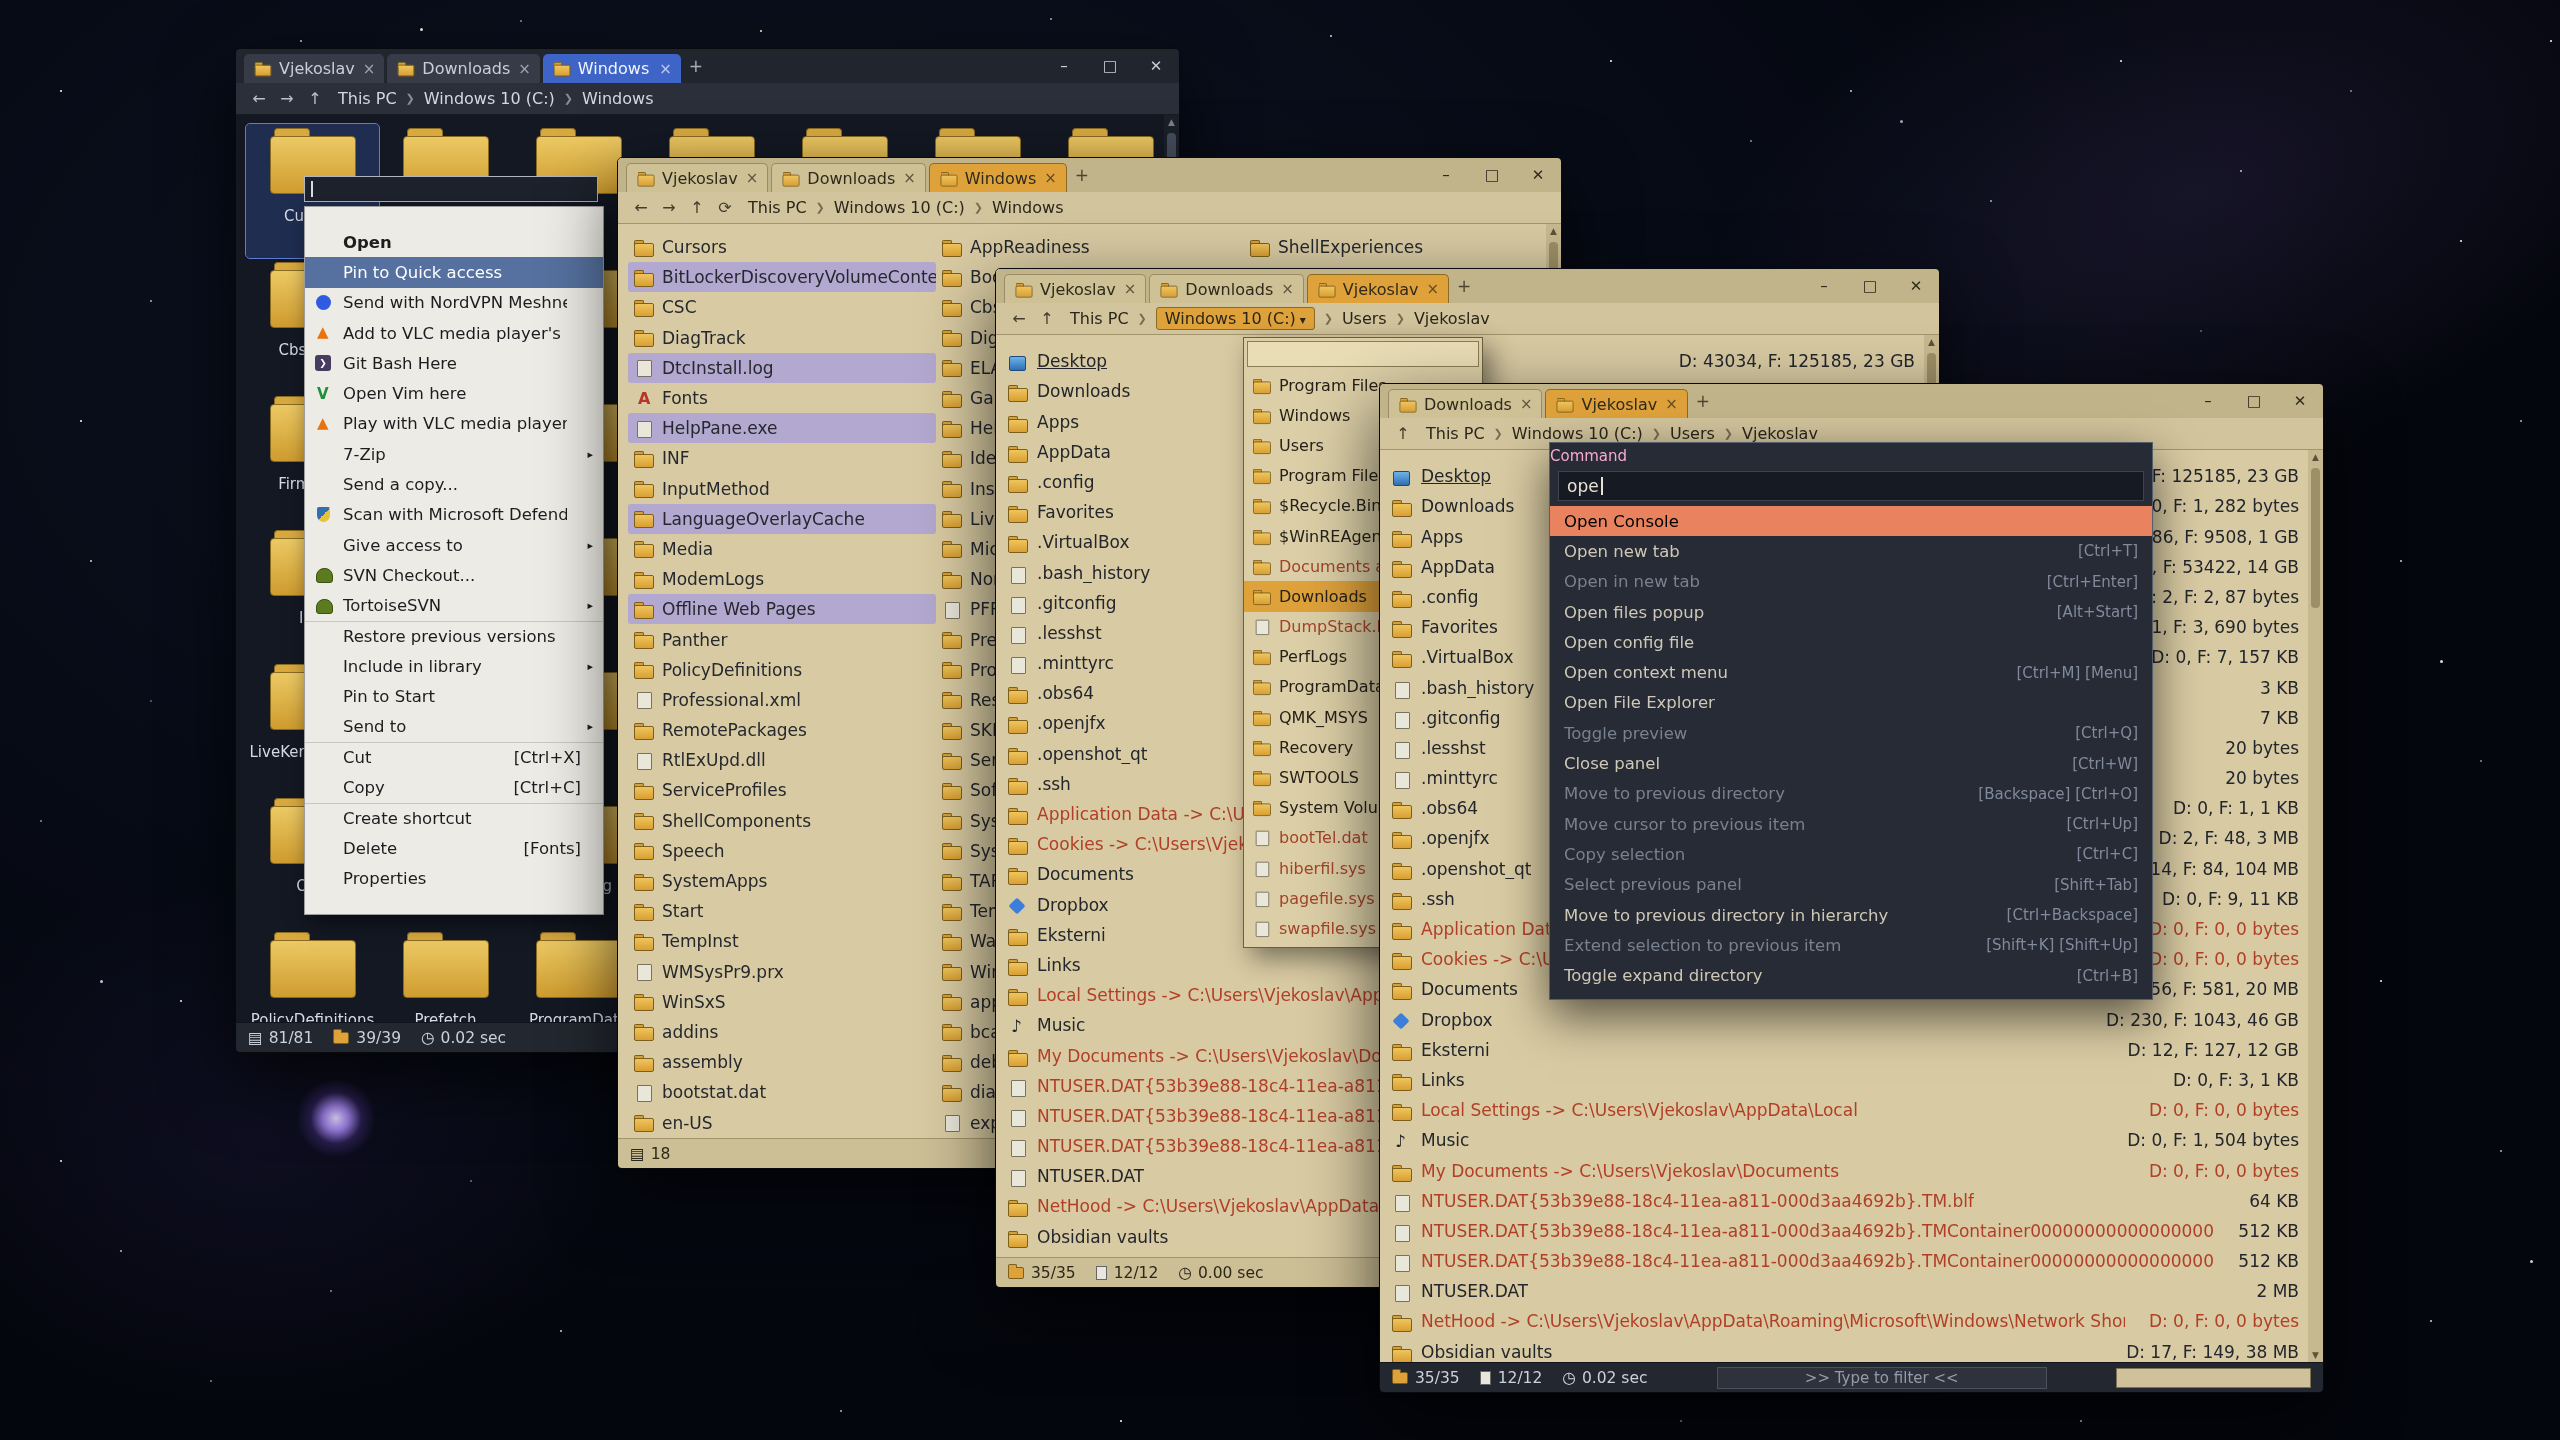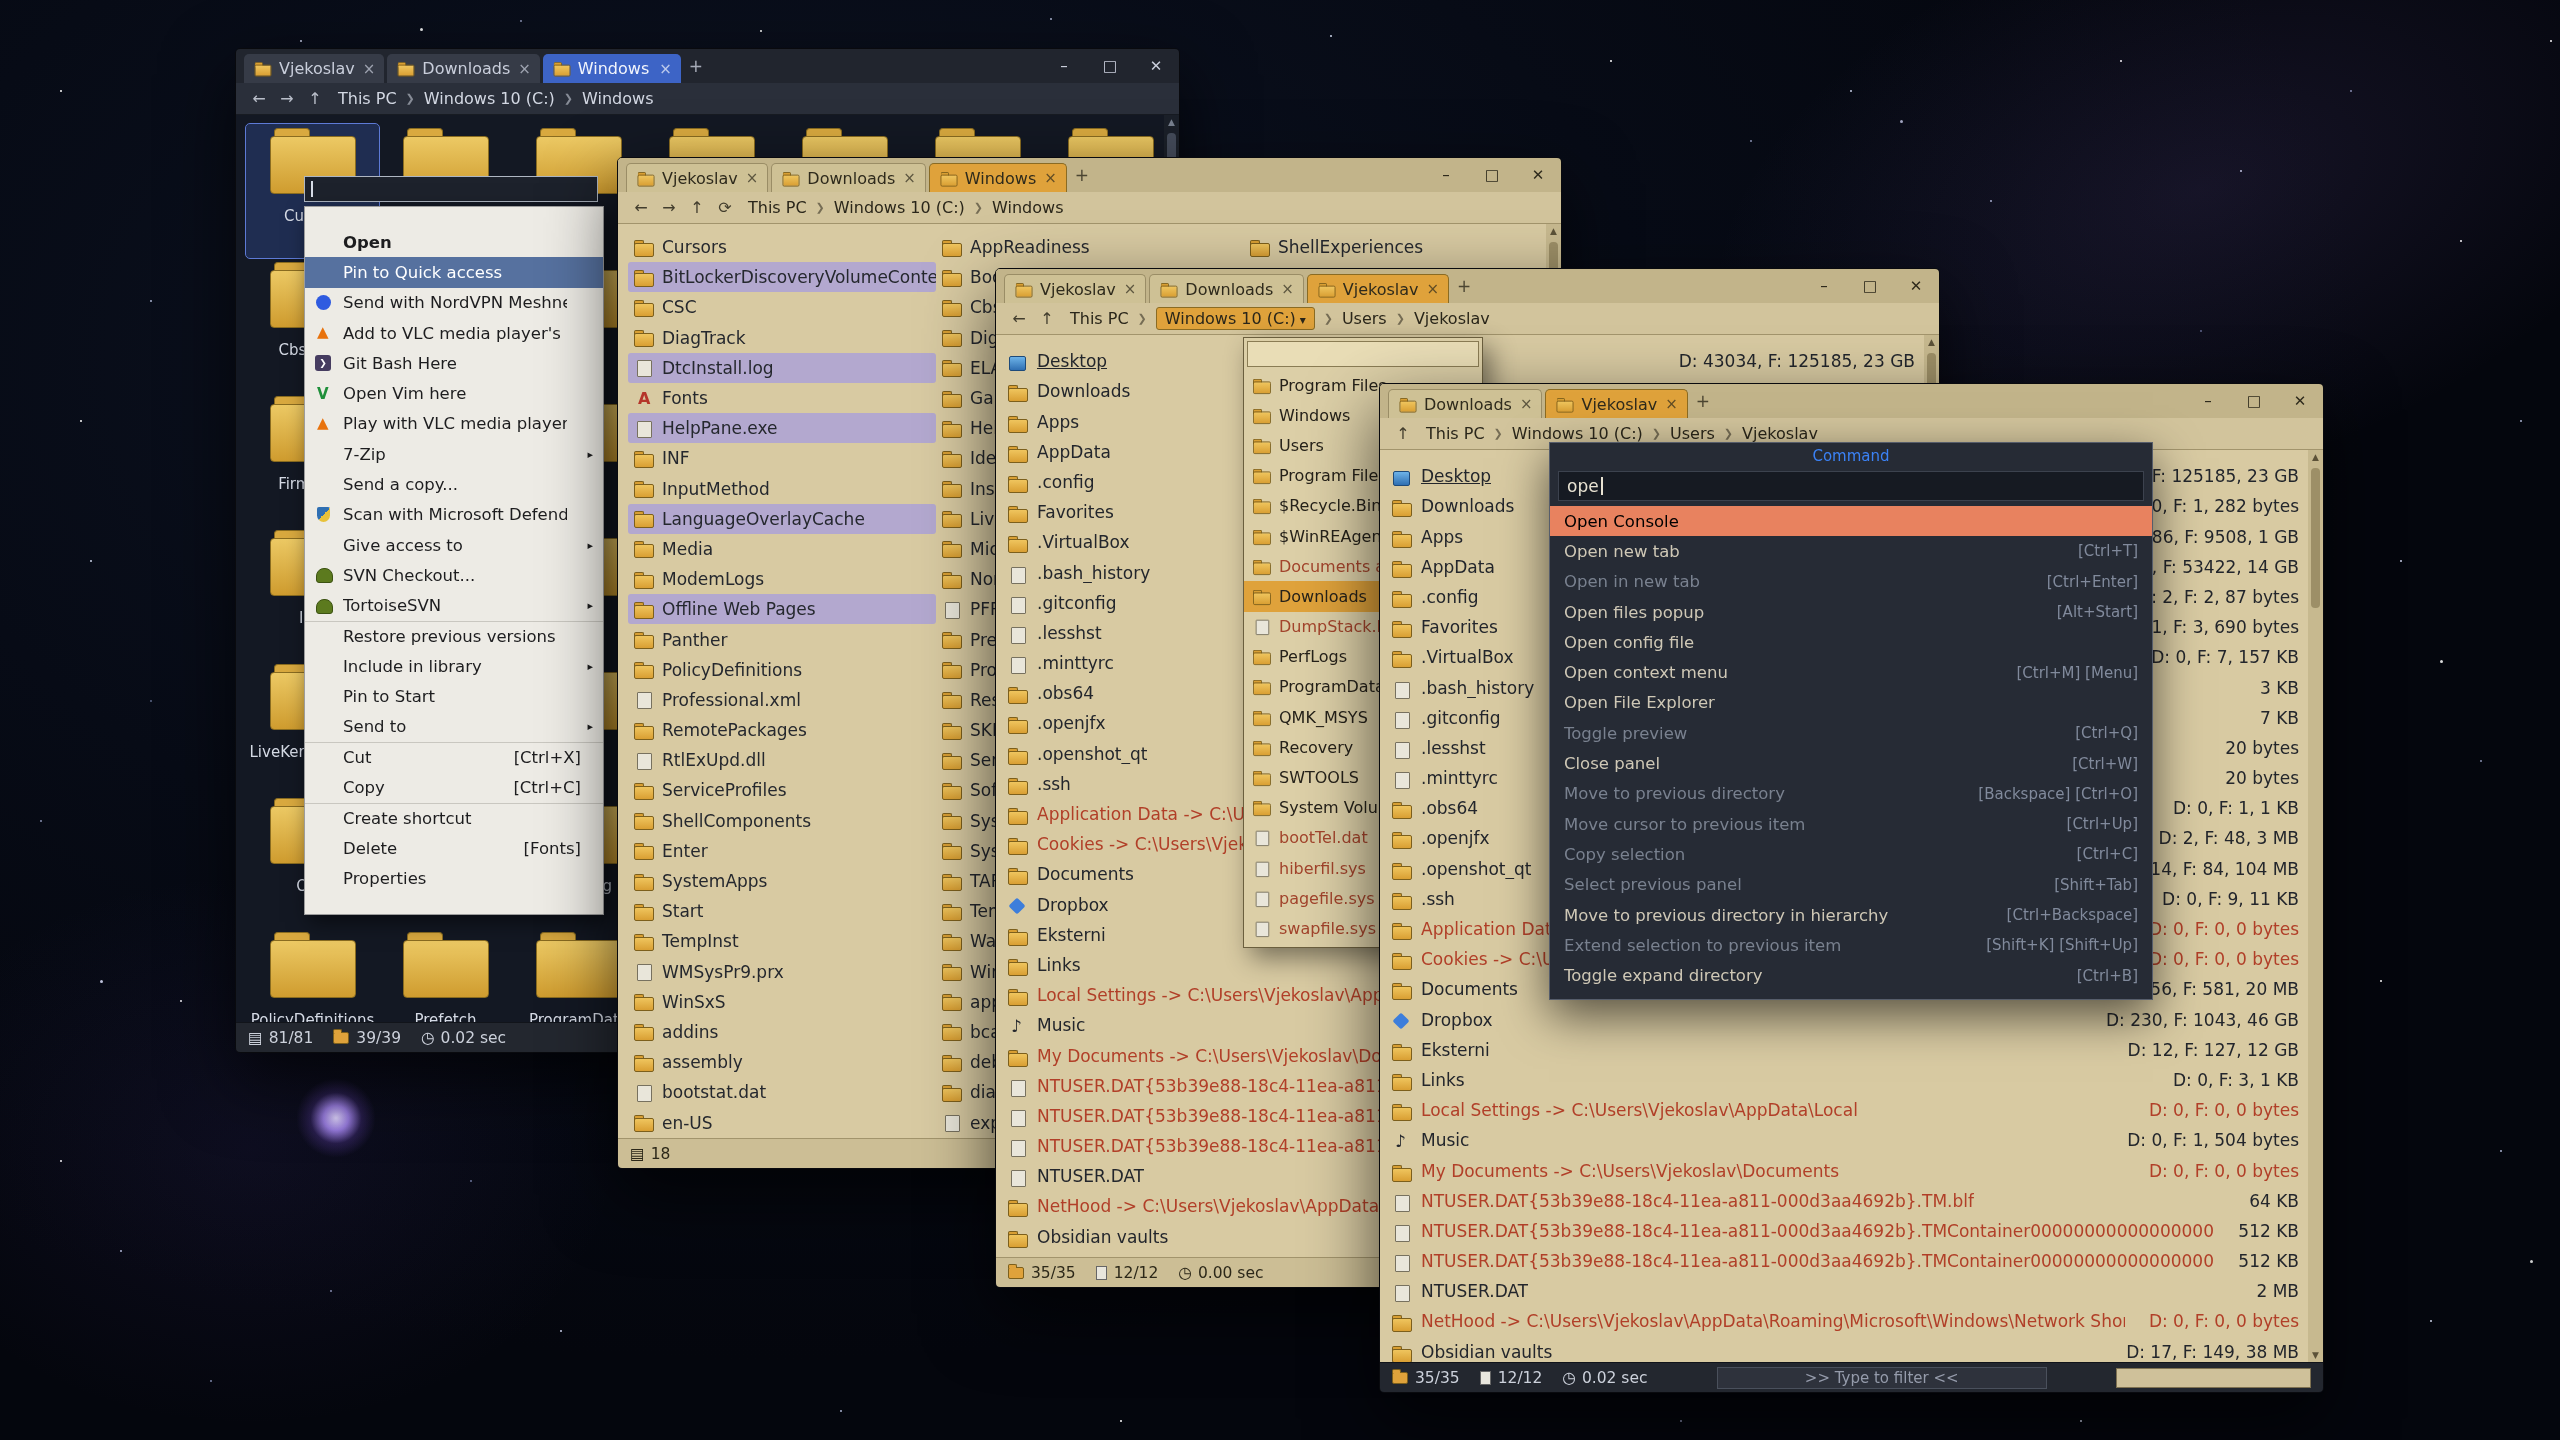--- a/index.html
+++ b/index.html
@@ -131,21 +131,21 @@
   
   #dd{position:absolute;left:247px;top:68px;width:240px;background:#dccfa7;border:1px solid #6b5f3e;box-shadow:8px 10px 24px rgba(0,0,0,.45);z-index:5;padding-bottom:3px}
   #ddin{height:26px;margin:3px;background:#e9ddb6;border:1px solid #8a7c54}
   .ddrow{display:flex;align-items:center;height:30.2px;padding:0 8px;font-size:16px;color:#26221a;white-space:nowrap;overflow:hidden}
   .ddrow .ic{margin-right:7px;transform:scale(.9)}
   .ddrow.active{background:#dfa23b}
   .ddrow.red{color:#a2442c}
 
   
   #pal{position:absolute;left:169px;top:58px;width:604px;background:#262b35;border:1px solid #565d6b;box-shadow:0 16px 44px rgba(0,0,0,.6);z-index:9;padding-bottom:8px}
-  #pal .ph{height:26px;line-height:26px;text-align:center;font-size:15px;color:#3b82f6}
+  #pal .ph{height:26px;line-height:26px;font-size:15px;color:#f9a8d4}
   #pin{height:30px;margin:2px 8px 5px;background:#161a22;border:1px solid #3c424e;display:flex;align-items:center;padding:0 8px;font-size:17px;color:#e8e2d2}
   #pin .caret{width:2px;height:18px;background:#e8e2d2;margin-left:2px}
   .prow{display:flex;align-items:center;height:30.3px;padding:0 14px;font-size:16.5px;color:#cfc8b6}
   .prow.dim{color:#79818f}
   .prow.selected{background:#e8825f;color:#000000}
   .prow .ps{margin-left:auto;color:#818a9c;font-size:15px}
   .prow.selected .ps{color:#22262e}
 </style>
 </head>
 <body>
@@ -686,21 +686,21 @@
         <div class="frow">
           <span class="ic i-folder"></span>
           <span class="nm">ServiceProfiles</span>
         </div>
         <div class="frow">
           <span class="ic i-folder"></span>
           <span class="nm">ShellComponents</span>
         </div>
         <div class="frow">
           <span class="ic i-folder"></span>
-          <span class="nm">Enter</span>
+          <span class="nm">Speech</span>
         </div>
         <div class="frow">
           <span class="ic i-folder"></span>
           <span class="nm">SystemApps</span>
         </div>
         <div class="frow">
           <span class="ic i-folder"></span>
           <span class="nm">Start</span>
         </div>
         <div class="frow">

